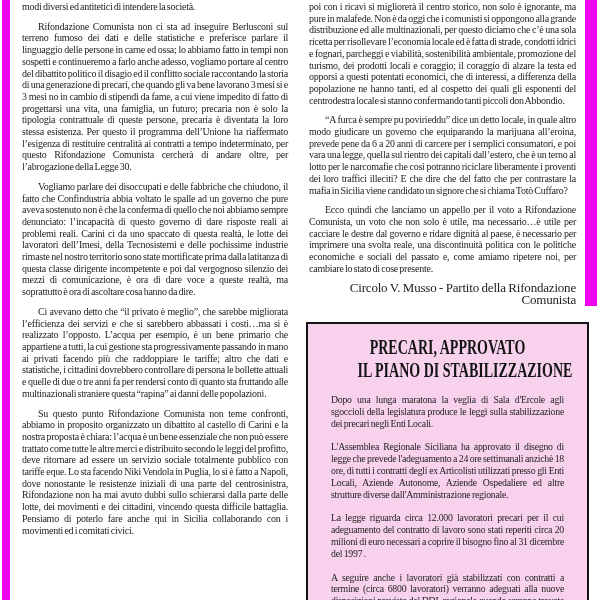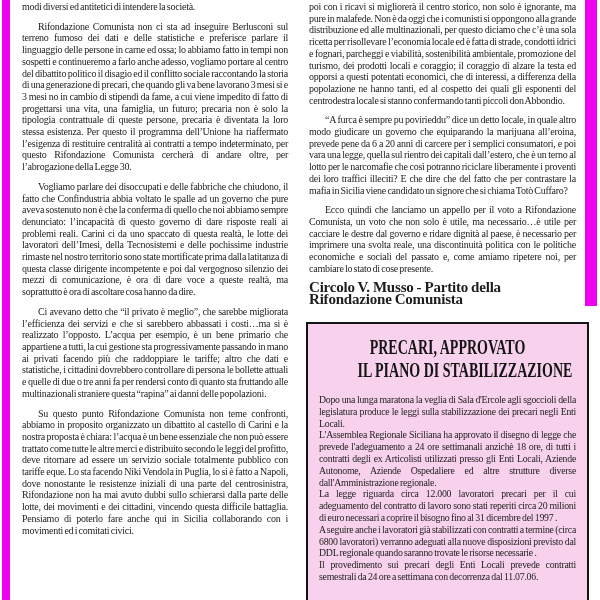--- a/index.html
+++ b/index.html
@@ -24,24 +24,24 @@
     position: absolute; top: -7px;
     text-align: justify;
     font-size: 10px; line-height: 11.7px;
     letter-spacing: -0.25px; word-spacing: -0.9px;
   }
   .col-left  { left: 14px;  width: 282px; }
   .col-right { left: 301px; width: 283px; }
   .col p { margin: 8px; text-indent: 16px; }
   .col p.cont { text-indent: 0; }
   .sig {
-    font-weight: bold; text-align: left;
+    font-weight: normal; text-align: right;
     text-indent: 0 !important;
     letter-spacing: -0.2px; word-spacing: -0.5px;
-    font-size: 15px;
+    font-size: 13px;
   }
   .stab-box {
     position: absolute; left: 306px; top: 322px;
     width: 283px; height: 296px;
     box-sizing: border-box;
     background: var(--box-background, #f8d2ec);
     border: 2px solid var(--box-border, #141414);
     padding: 10px 11px 0 11px;
   }
   .box-title {
@@ -52,21 +52,21 @@
     transform: scaleX(0.70);
     transform-origin: 50% 0;
     color: var(--box-border, #141414);
   }
   .box-body {
     margin-top: 12px;
     font-size: 9.8px; line-height: 11.8px;
     text-align: justify;
     letter-spacing: -0.25px; word-spacing: -0.7px;
   }
-  .box-body p { margin: 0; }
+  .box-body p { margin: 12px; }
 </style>
 </head>
 <body>
 
 <div class="bar-left"></div>
 <div class="bar-right"></div>
 
 <div class="col col-left">
   <p class="cont">modi diversi ed antitetici di intendere la società.</p>
   <p>Rifondazione Comunista non ci sta ad inseguire Berlusconi sul terreno fumoso dei dati e delle statistiche e preferisce parlare il linguaggio delle persone in carne ed ossa; lo abbiamo fatto in tempi non sospetti e continueremo a farlo anche adesso, vogliamo portare al centro del dibattito politico il disagio ed il conflitto sociale raccontando la storia di una generazione di precari, che quando gli va bene lavorano 3 mesi si e 3 mesi no in cambio di stipendi da fame, a cui viene impedito di fatto di progettarsi una vita, una famiglia, un futuro; precaria non è solo la tipologia contrattuale di queste persone, precaria è diventata la loro stessa esistenza. Per questo il programma dell’Unione ha riaffermato l’esigenza di restituire centralità ai contratti a tempo indeterminato, per questo Rifondazione Comunista cercherà di andare oltre, per l’abrogazione della Legge 30.</p>

